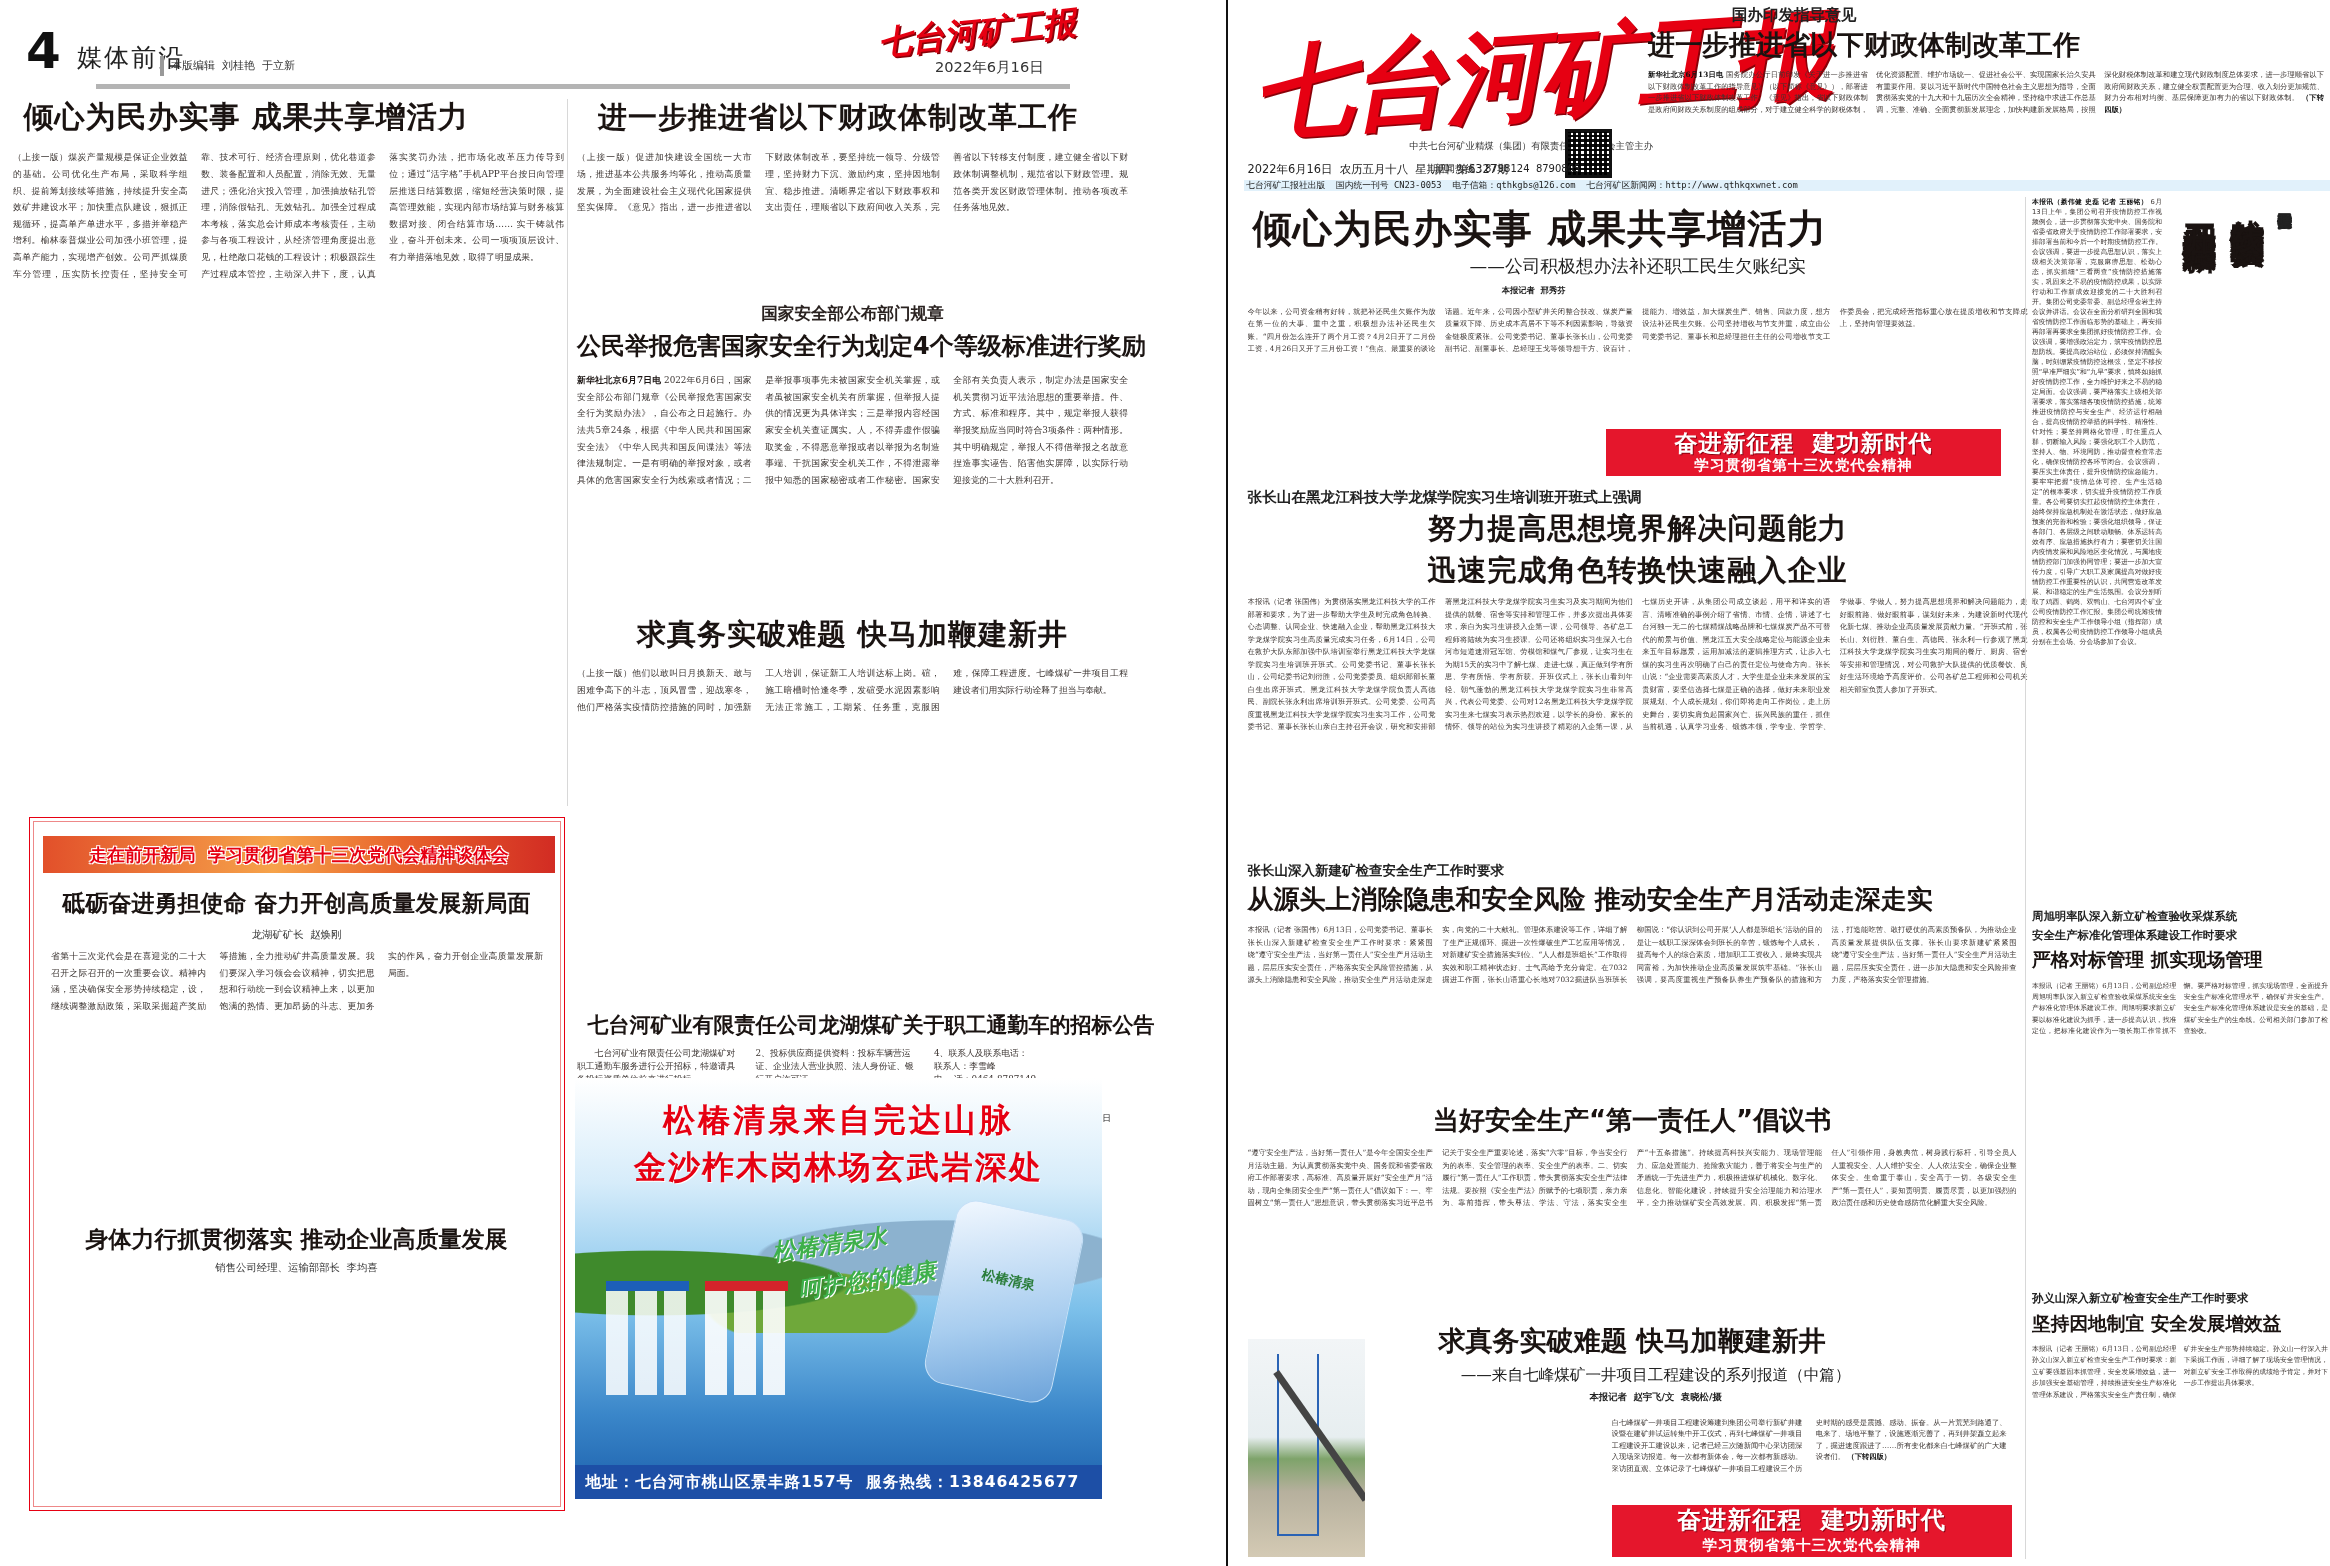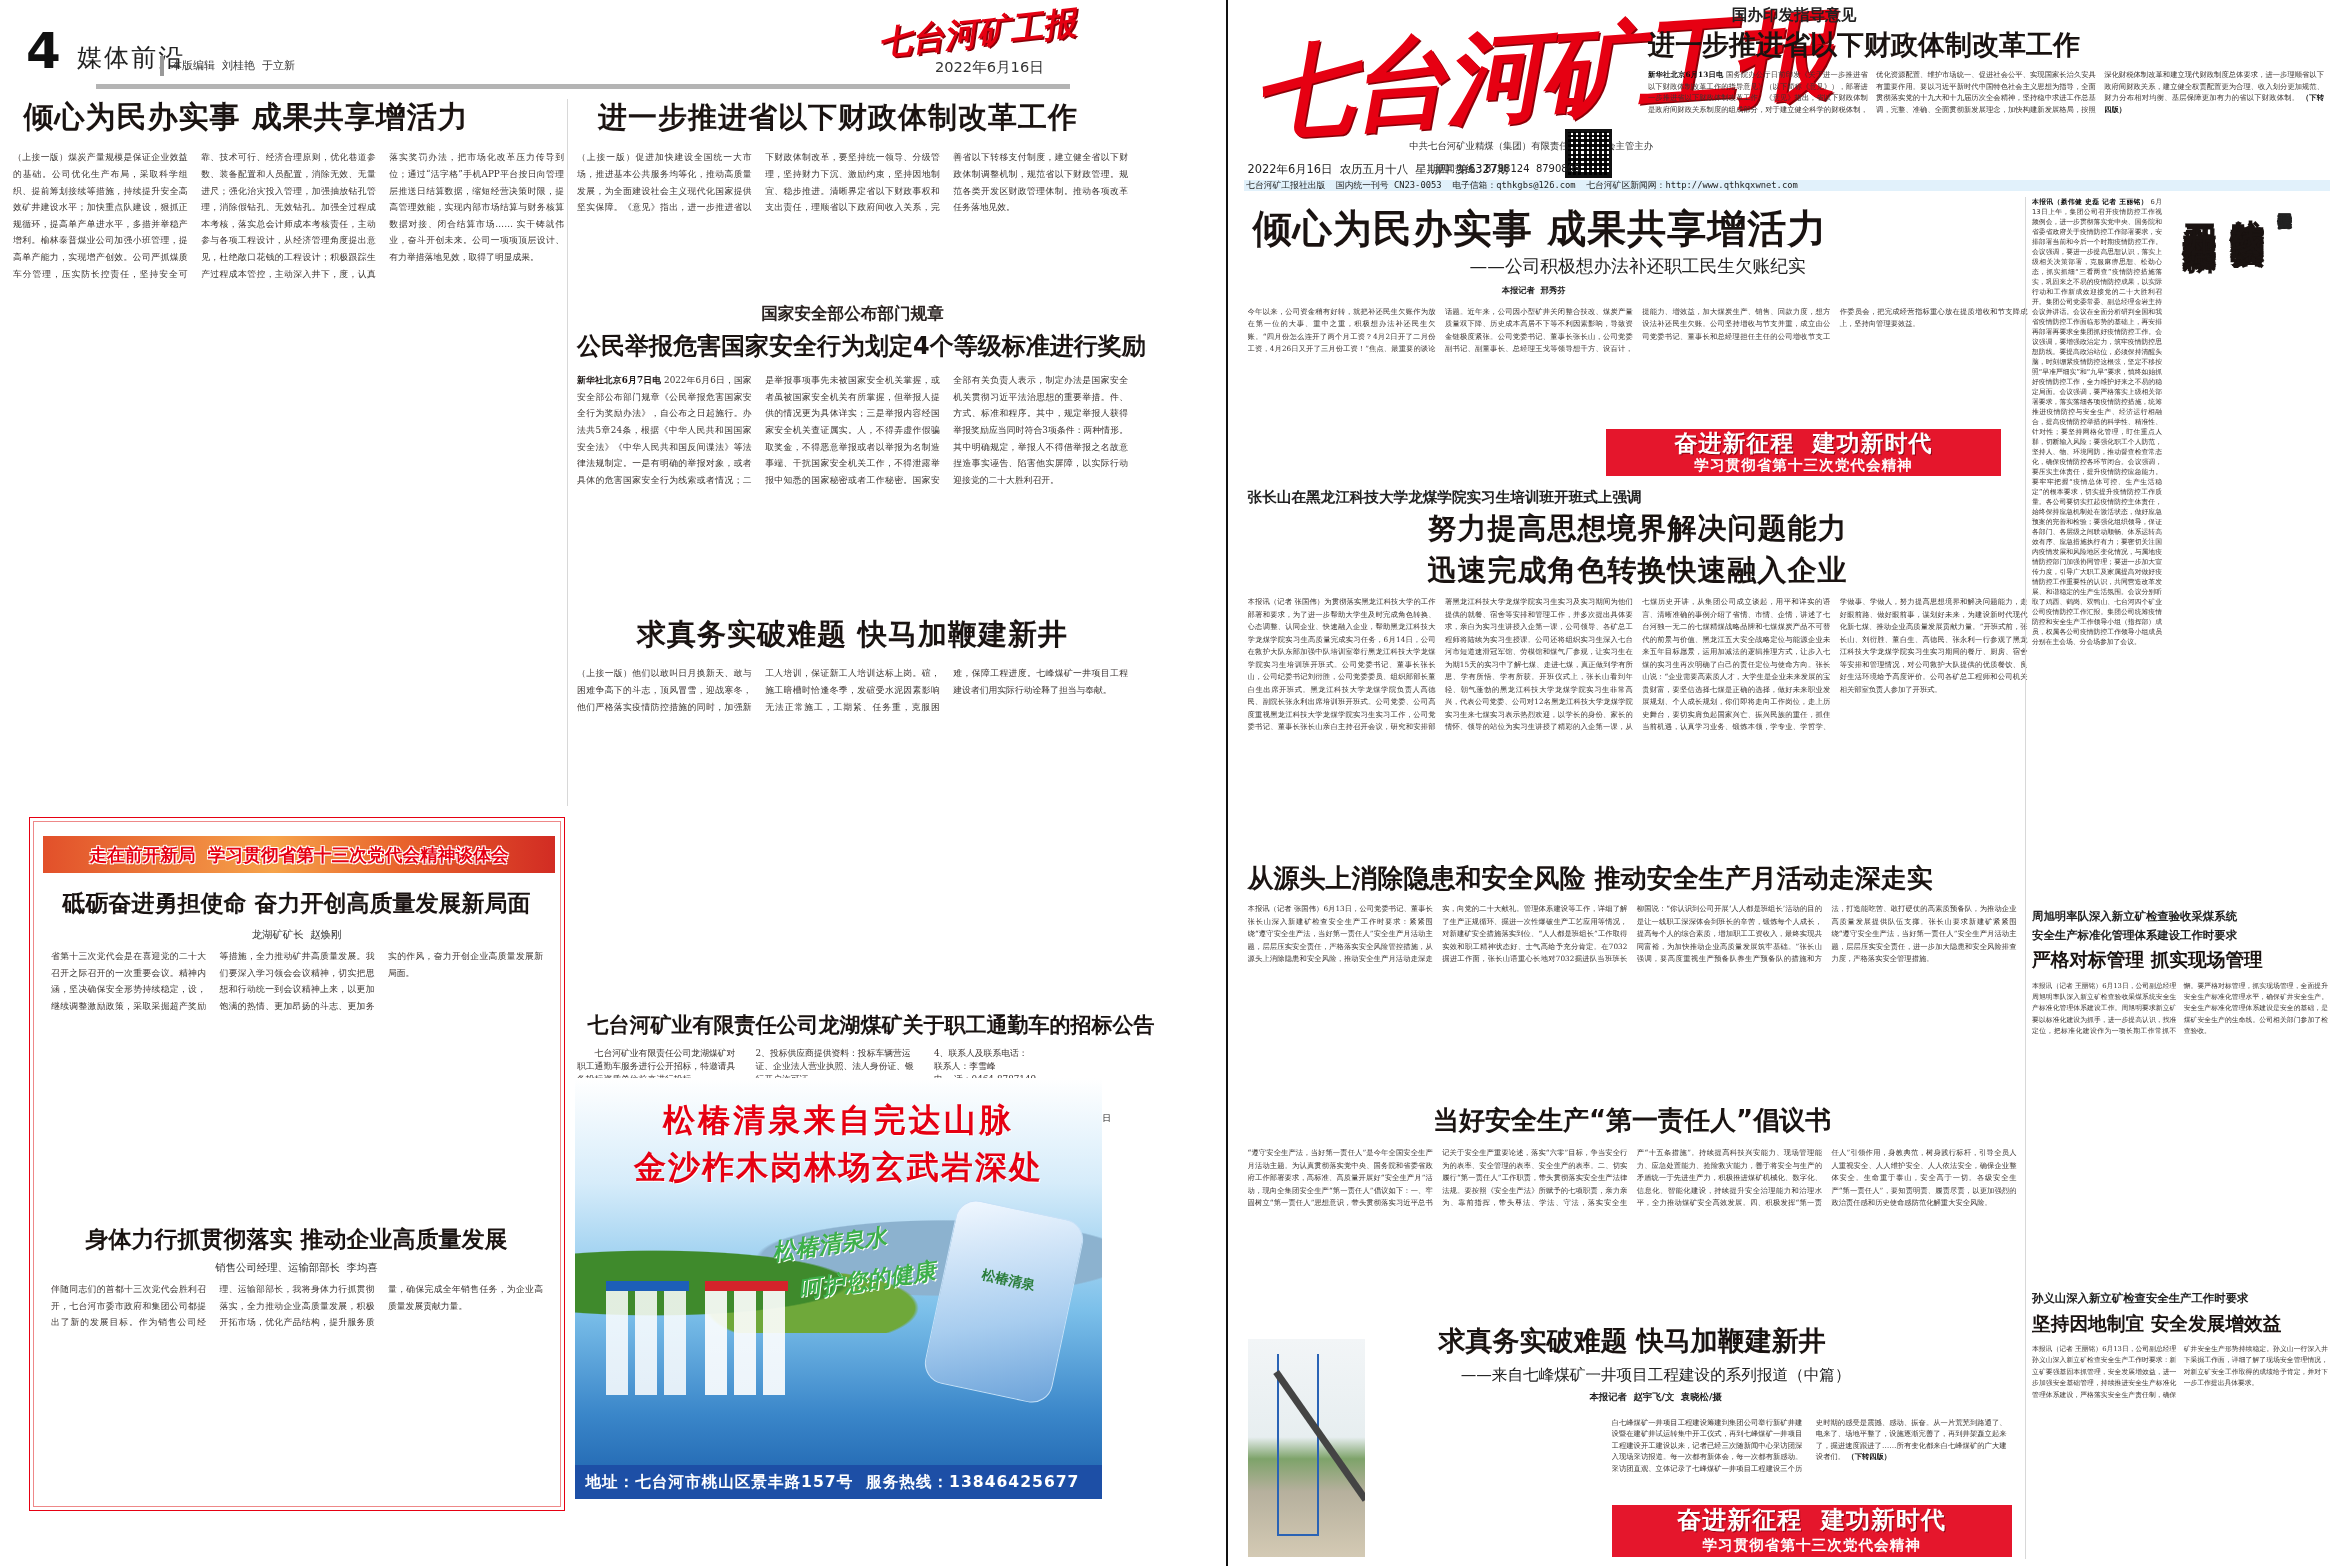--- a/index.html
+++ b/index.html
@@ -66,21 +66,20 @@
   <div class="abs" style="left:29px;top:817px;width:536px;height:694px;border:1.6px solid #e60012;outline:0.5px solid #e88;outline-offset:-5.2px;">
     <div class="abs" style="left:13px;top:18px;width:512px;height:37px;background:linear-gradient(90deg,#e2502a,#f6a34a 45%,#e8632c 70%,#d22c23);display:flex;align-items:center;justify-content:center;">
       <span class="heavy" style="font-size:17.7px;color:#e60012;text-shadow:-1px -1px 0 #fff,1px -1px 0 #fff,-1px 1px 0 #fff,1px 1px 0 #fff;white-space:pre;">走在前开新局  学习贯彻省第十三次党代会精神谈体会</span>
     </div>
     <div class="abs head-big center" style="left:0;top:67px;width:533px;font-size:23px;line-height:36px;letter-spacing:0;">砥砺奋进勇担使命  奋力开创高质量发展新局面</div>
     <div class="abs center" style="left:0;top:110px;width:533px;font-size:10.4px;color:#333;white-space:pre;">龙湖矿矿长  赵焕刚</div>
     <div class="abs body-text cols3" style="left:21px;top:130px;width:492px;height:255px;">省第十三次党代会是在喜迎党的二十大召开之际召开的一次重要会议。精神内涵，坚决确保安全形势持续稳定，设，继续调整激励政策，采取采掘超产奖励等措施，全力推动矿井高质量发展。我们要深入学习领会会议精神，切实把思想和行动统一到会议精神上来，以更加饱满的热情、更加昂扬的斗志、更加务实的作风，奋力开创企业高质量发展新局面。</div>
 
     <div class="abs head-big center" style="left:0;top:403px;width:533px;font-size:23px;line-height:36px;letter-spacing:0;">身体力行抓贯彻落实  推动企业高质量发展</div>
     <div class="abs center" style="left:0;top:443px;width:533px;font-size:10.4px;color:#333;white-space:pre;">销售公司经理、运输部部长  李均喜</div>
-    <div class="abs body-text cols3" style="left:21px;top:463px;width:492px;height:218px;">伴随同志们的首都十三次党代会胜利召开，七台河市委市政府和集团公司都提出了新的发展目标。作为销售公司经理、运输部部长，我将身体力行抓贯彻落实，全力推动企业高质量发展，积极开拓市场，优化产品结构，提升服务质量，确保完成全年销售任务，为企业高质量发展贡献力量。</div>
   </div>
 
   <div class="abs" style="left:577px;top:1011px;width:551px;height:62px;">
     <div class="head-big" style="font-size:21px;line-height:29px;letter-spacing:0;padding-left:10.4px;">七台河矿业有限责任公司龙湖煤矿关于职工通勤车的招标公告</div>
     <div style="display:flex;gap:12.5px;margin-top:7.3px;font-family:'DejaVu Serif','Liberation Serif',serif;font-size:8.8px;line-height:13px;color:#3a3330;">
       <div style="width:166px;white-space:pre-wrap;text-indent:2em;">七台河矿业有限责任公司龙湖煤矿对职工通勤车服务进行公开招标，特邀请具备投标资质单位前来进行投标。
 1、采购项目名称：七台河矿业有限责任公司龙湖煤矿职工通勤车服务项目</div>
       <div style="width:166px;white-space:pre-wrap;">2、投标供应商提供资料：投标车辆营运证、企业法人营业执照、法人身份证、银行开户许可证。
 3、报名时间及邮箱：
 报名时间截止日2022年6月22日。
@@ -152,20 +151,21 @@
   </div>
 
   <div class="abs" style="left:15.6px;top:486px;width:780px;height:374px;">
     <div style="font-size:14.6px;line-height:21px;color:#222;font-weight:700;">张长山在黑龙江科技大学龙煤学院实习生培训班开班式上强调</div>
     <div class="head-big center" style="font-size:29px;line-height:42px;">努力提高思想境界解决问题能力</div>
     <div class="head-big center" style="font-size:29px;line-height:42px;">迅速完成角色转换快速融入企业</div>
     <div class="body-text cols4" style="margin-top:5.2px;font-size:7.3px;line-height:12.5px;height:244px;column-gap:9.4px;">本报讯（记者  张国伟）为贯彻落实黑龙江科技大学的工作部署和要求，为了进一步帮助大学生及时完成角色转换、心态调整、认同企业、快速融入企业，帮助黑龙江科技大学龙煤学院实习生高质量完成实习任务，6月14日，公司在救护大队东部加强中队培训室举行黑龙江科技大学龙煤学院实习生培训班开班式。公司党委书记、董事长张长山，公司纪委书记刘衍胜，公司党委委员、组织部部长董自生出席开班式。黑龙江科技大学龙煤学院负责人高德民、副院长张永利出席培训班开班式。公司党委、公司高度重视黑龙江科技大学龙煤学院实习生实习工作，公司党委书记、董事长张长山亲自主持召开会议，研究和安排部署黑龙江科技大学龙煤学院实习生实习及实习期间为他们提供的就餐、宿舍等安排和管理工作，并多次提出具体要求，亲自为实习生讲授入企第一课，公司领导、各矿总工程师将陆续为实习生授课。公司还将组织实习生深入七台河市短道速滑冠军馆、劳模馆和煤气厂参观，让实习生在为期15天的实习中了解七煤、走进七煤，真正做到学有所思、学有所悟、学有所获。开班仪式上，张长山看到年轻、朝气蓬勃的黑龙江科技大学龙煤学院实习生非常高兴，代表公司党委、公司对12名黑龙江科技大学龙煤学院实习生来七煤实习表示热烈欢迎，以学长的身份、家长的情怀、领导的站位为实习生讲授了精彩的入企第一课，从七煤历史开讲，从集团公司成立谈起，用平和详实的语言、清晰准确的事例介绍了省情、市情、企情，讲述了七台河独一无二的七煤精煤战略品牌和七煤煤炭产品不可替代的前景与价值、黑龙江五大安全战略定位与能源企业未来五年目标愿景，运用加减法的逻辑推理方式，让步入七煤的实习生再次明确了自己的责任定位与使命方向。张长山说：“企业需要高素质人才，大学生是企业未来发展的宝贵财富，要坚信选择七煤是正确的选择，做好未来职业发展规划、个人成长规划，你们即将走向工作岗位，走上历史舞台，要切实肩负起国家兴亡、振兴民族的重任，抓住当前机遇，认真学习业务、锻炼本领，学专业、学哲学、学做事、学做人，努力提高思想境界和解决问题能力，走好眼前路、做好眼前事，谋划好未来，为建设新时代现代化新七煤、推动企业高质量发展贡献力量。”开班式前，张长山、刘衍胜、董自生、高德民、张永利一行参观了黑龙江科技大学龙煤学院实习生实习期间的餐厅、厨房、宿舍等安排和管理情况，对公司救护大队提供的优质餐饮、良好生活环境给予高度评价。公司各矿总工程师和公司机关相关部室负责人参加了开班式。</div>
   </div>
 
   <div class="abs" style="left:15.6px;top:860px;width:769px;height:239px;">
+    <div style="font-size:13.5px;line-height:21px;color:#222;font-weight:700;">张长山深入新建矿检查安全生产工作时要求</div>
     <div class="head-big" style="font-size:26px;line-height:36px;letter-spacing:0;">从源头上消除隐患和安全风险  推动安全生产月活动走深走实</div>
     <div class="body-text cols4" style="margin-top:7.3px;font-size:7.3px;line-height:12.5px;height:166px;column-gap:9.4px;">本报讯（记者  张国伟）6月13日，公司党委书记、董事长张长山深入新建矿检查安全生产工作时要求：紧紧围绕“遵守安全生产法，当好第一责任人”安全生产月活动主题，层层压实安全责任，严格落实安全风险管控措施，从源头上消除隐患和安全风险，推动安全生产月活动走深走实，向党的二十大献礼。管理体系建设等工作，详细了解了生产正规循环、掘进一次性爆破生产工艺应用等情况，对新建矿安全措施落实到位、“人人都是班组长”工作取得实效和职工精神状态好、士气高给予充分肯定。在7032掘进工作面，张长山语重心长地对7032掘进队当班班长柳国说：“你认识到公司开展‘人人都是班组长’活动的目的是让一线职工深深体会到班长的辛苦，锻炼每个人成长，提高每个人的综合素质，增加职工工资收入，最终实现共同富裕，为加快推动企业高质量发展筑牢基础。”张长山强调，要高度重视生产预备队养生产预备队的措施和方法，打造能吃苦、敢打硬仗的高素质预备队，为推动企业高质量发展提供队伍支撑。张长山要求新建矿紧紧围绕“遵守安全生产法，当好第一责任人”安全生产月活动主题，层层压实安全责任，进一步加大隐患和安全风险排查力度，严格落实安全管理措施。</div>
   </div>
 
   <div class="abs" style="left:15.6px;top:1099px;width:769px;height:223px;">
     <div class="head-big center" style="font-size:26px;line-height:42px;letter-spacing:0;">当好安全生产“第一责任人”倡议书</div>
     <div class="body-text cols4" style="margin-top:6.2px;font-size:7.3px;line-height:12.5px;height:166px;column-gap:9.4px;">“遵守安全生产法，当好第一责任人”是今年全国安全生产月活动主题。为认真贯彻落实党中央、国务院和省委省政府工作部署要求，高标准、高质量开展好“安全生产月”活动，现向全集团安全生产“第一责任人”倡议如下：一、牢固树立“第一责任人”思想意识，带头贯彻落实习近平总书记关于安全生产重要论述，落实“六零”目标，争当安全行为的表率、安全管理的表率、安全生产的表率。二、切实履行“第一责任人”工作职责，带头贯彻落实安全生产法律法规。要按照《安全生产法》所赋予的七项职责，亲力亲为、靠前指挥，带头尊法、学法、守法，落实安全生产“十五条措施”。持续提高科技兴安能力、现场管理能力、应急处置能力、抢险救灾能力，善于将安全与生产的矛盾统一于先进生产力，积极推进煤矿机械化、数字化、信息化、智能化建设，持续提升安全治理能力和治理水平，全力推动煤矿安全高效发展。四、积极发挥“第一责任人”引领作用，身教典范，树身践行标杆，引导全员人人重视安全、人人维护安全、人人依法安全，确保企业整体安全。生命重于泰山，安全高于一切。各级安全生产“第一责任人”，要知责明责、履责尽责，以更加强烈的政治责任感和历史使命感防范化解重大安全风险。</div>
   </div>
 
   <div class="abs" style="left:15.6px;top:1323px;width:769px;height:239px;">

